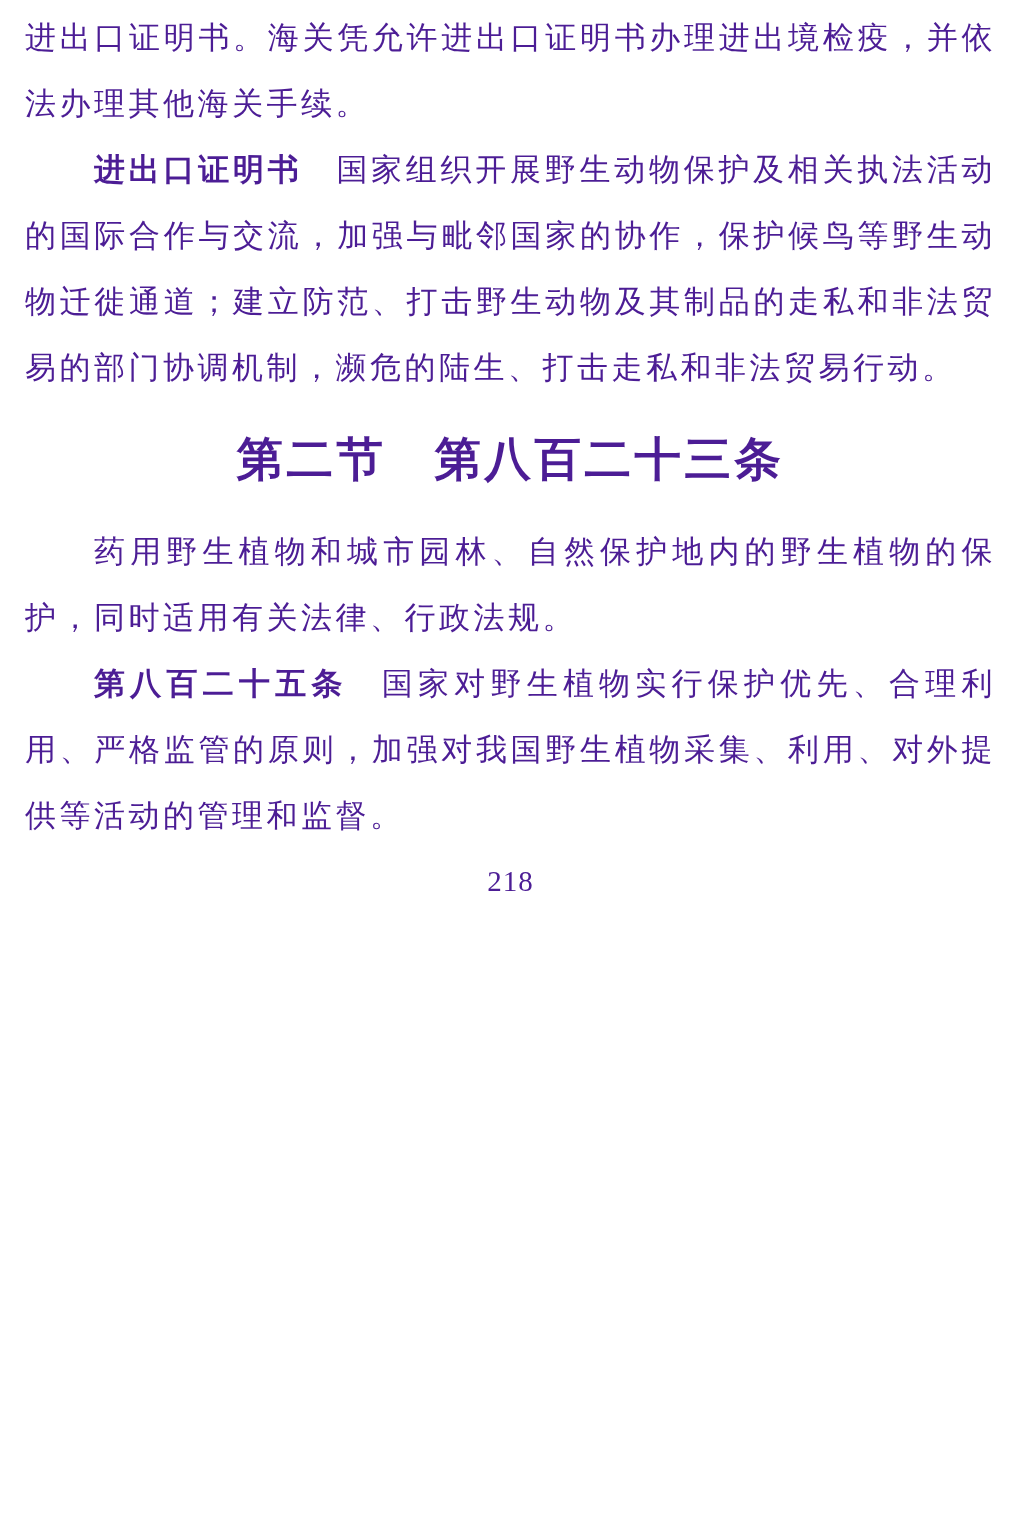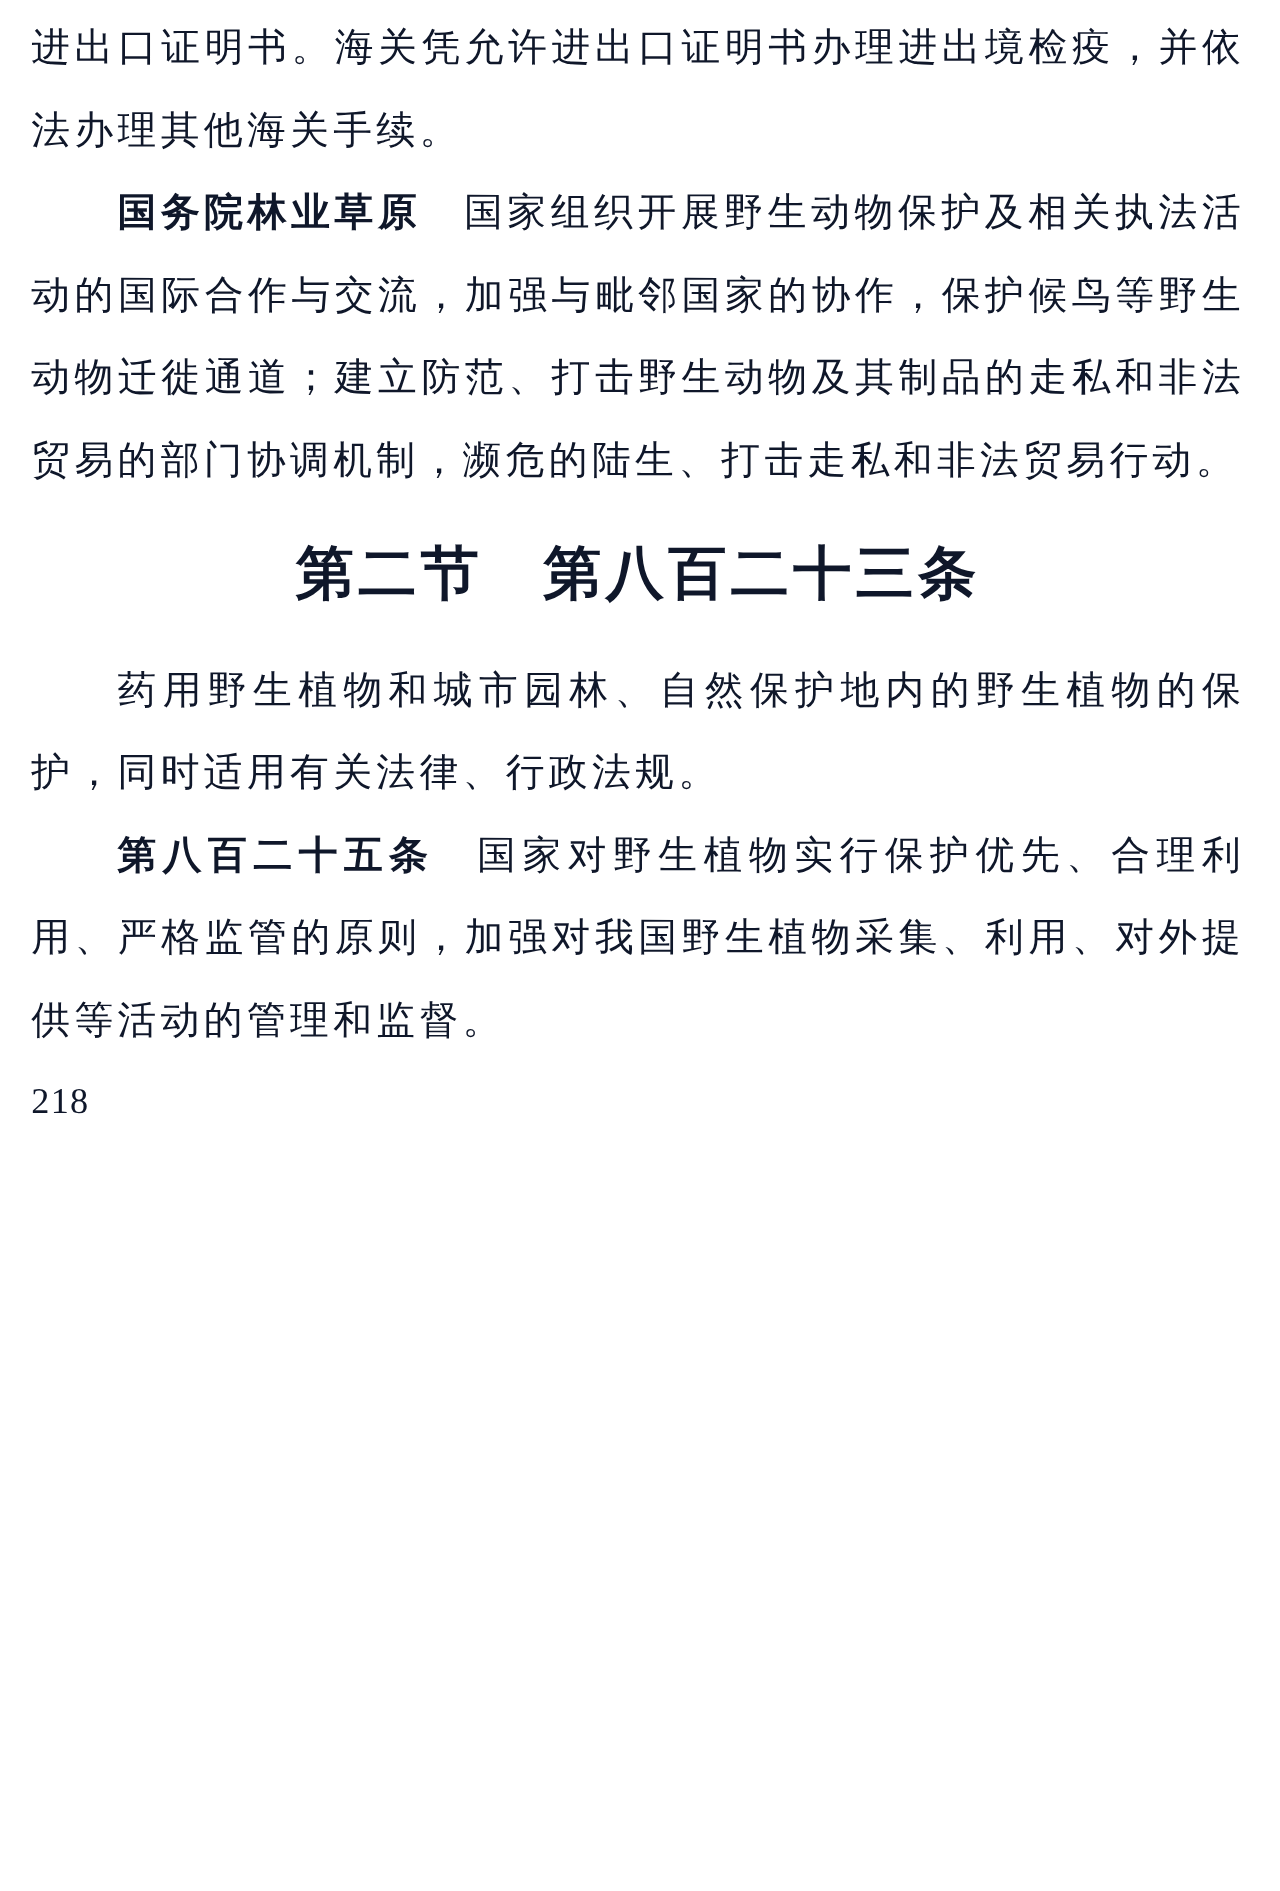--- a/index.html
+++ b/index.html
@@ -6,21 +6,21 @@
     margin: 0;
     padding: 0;
     background: #ffffff;
   }
   .page {
     position: relative;
     width: 1024px;
     height: 1513px;
     box-sizing: border-box;
     background: #ffffff;
-    color: #0f172a;
+    color: #4c1d95;
     font-family: "Liberation Serif", "DejaVu Serif", serif;
     font-size: 31px;
     line-height: 66px;
     letter-spacing: 3.5px;
     padding: 5px 28px 0 25px;
     overflow: hidden;
   }
   .para {
     margin: 0;
     text-align: justify;
@@ -37,34 +37,35 @@
     margin: 26px 0;
     text-align: center;
     font-weight: 700;
     line-height: 66px;
   }
   .section-heading .label {
     margin-right: 48px;
   }
   .page-number {
     margin-top: 2px;
+    text-align: center;
     font-size: 29px;
     letter-spacing: 1px;
     line-height: 60px;
   }
 </style>
 </head>
 <body>
 
 <div class="page">
 
   <p class="para"><span>进出口证明书。海关凭允许进出口证明书办理进出境检疫，并依法办理其他海关手续。</span></p>
 
 
-  <p class="para indent"><span class="article-no">国务院林业草原</span><span>国家组织开展野生动物保护及相关执法活动的国际合作与交流，加强与毗邻国家的协作，保护候鸟等野生动物迁徙通道；建立防范、打击野生动物及其制品的走私和非法贸易的部门协调机制，濒危的陆生、打击走私和非法贸易行动。</span></p>
+  <p class="para indent"><span class="article-no">进出口证明书</span><span>国家组织开展野生动物保护及相关执法活动的国际合作与交流，加强与毗邻国家的协作，保护候鸟等野生动物迁徙通道；建立防范、打击野生动物及其制品的走私和非法贸易的部门协调机制，濒危的陆生、打击走私和非法贸易行动。</span></p>
 
 
   <h2 class="section-heading"><span class="label">第二节</span><span>第八百二十三条</span></h2>
 
 
   <p class="para indent"><span>药用野生植物和城市园林、自然保护地内的野生植物的保护，同时适用有关法律、行政法规。</span></p>
 
   <p class="para indent"><span class="article-no">第八百二十五条</span><span>国家对野生植物实行保护优先、合理利用、严格监管的原则，加强对我国野生植物采集、利用、对外提供等活动的管理和监督。</span></p>
 
 

